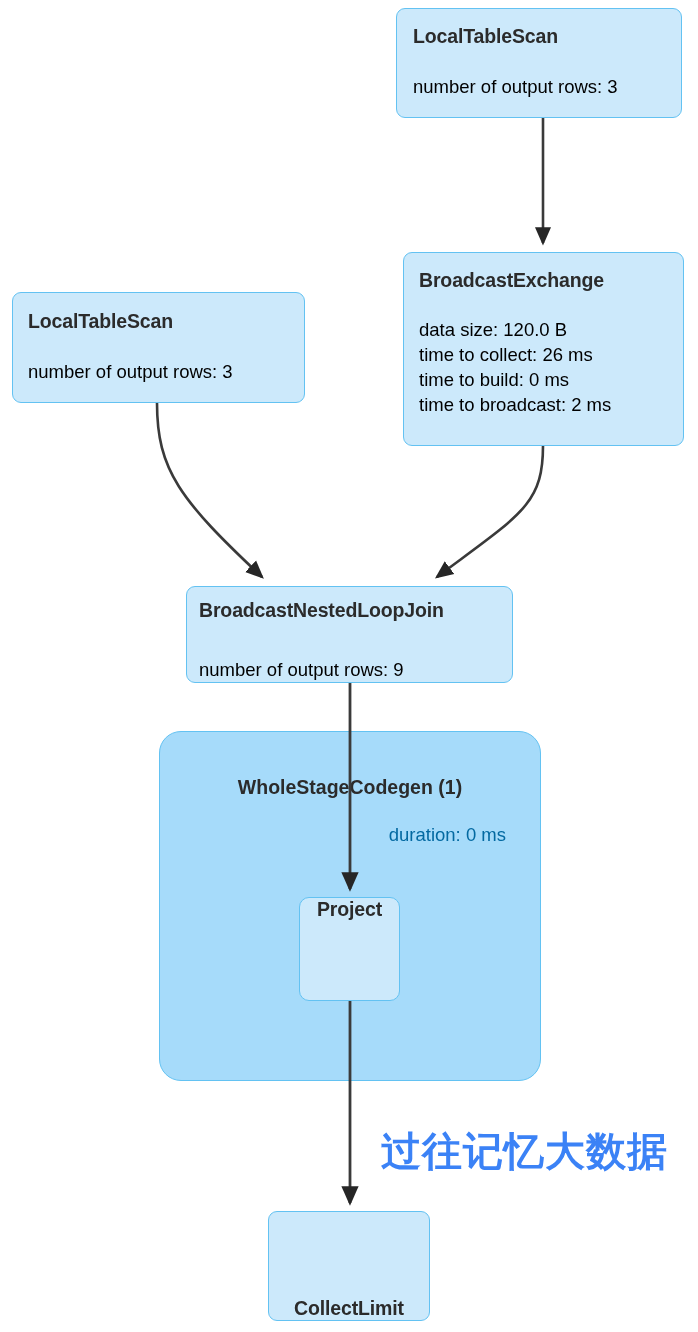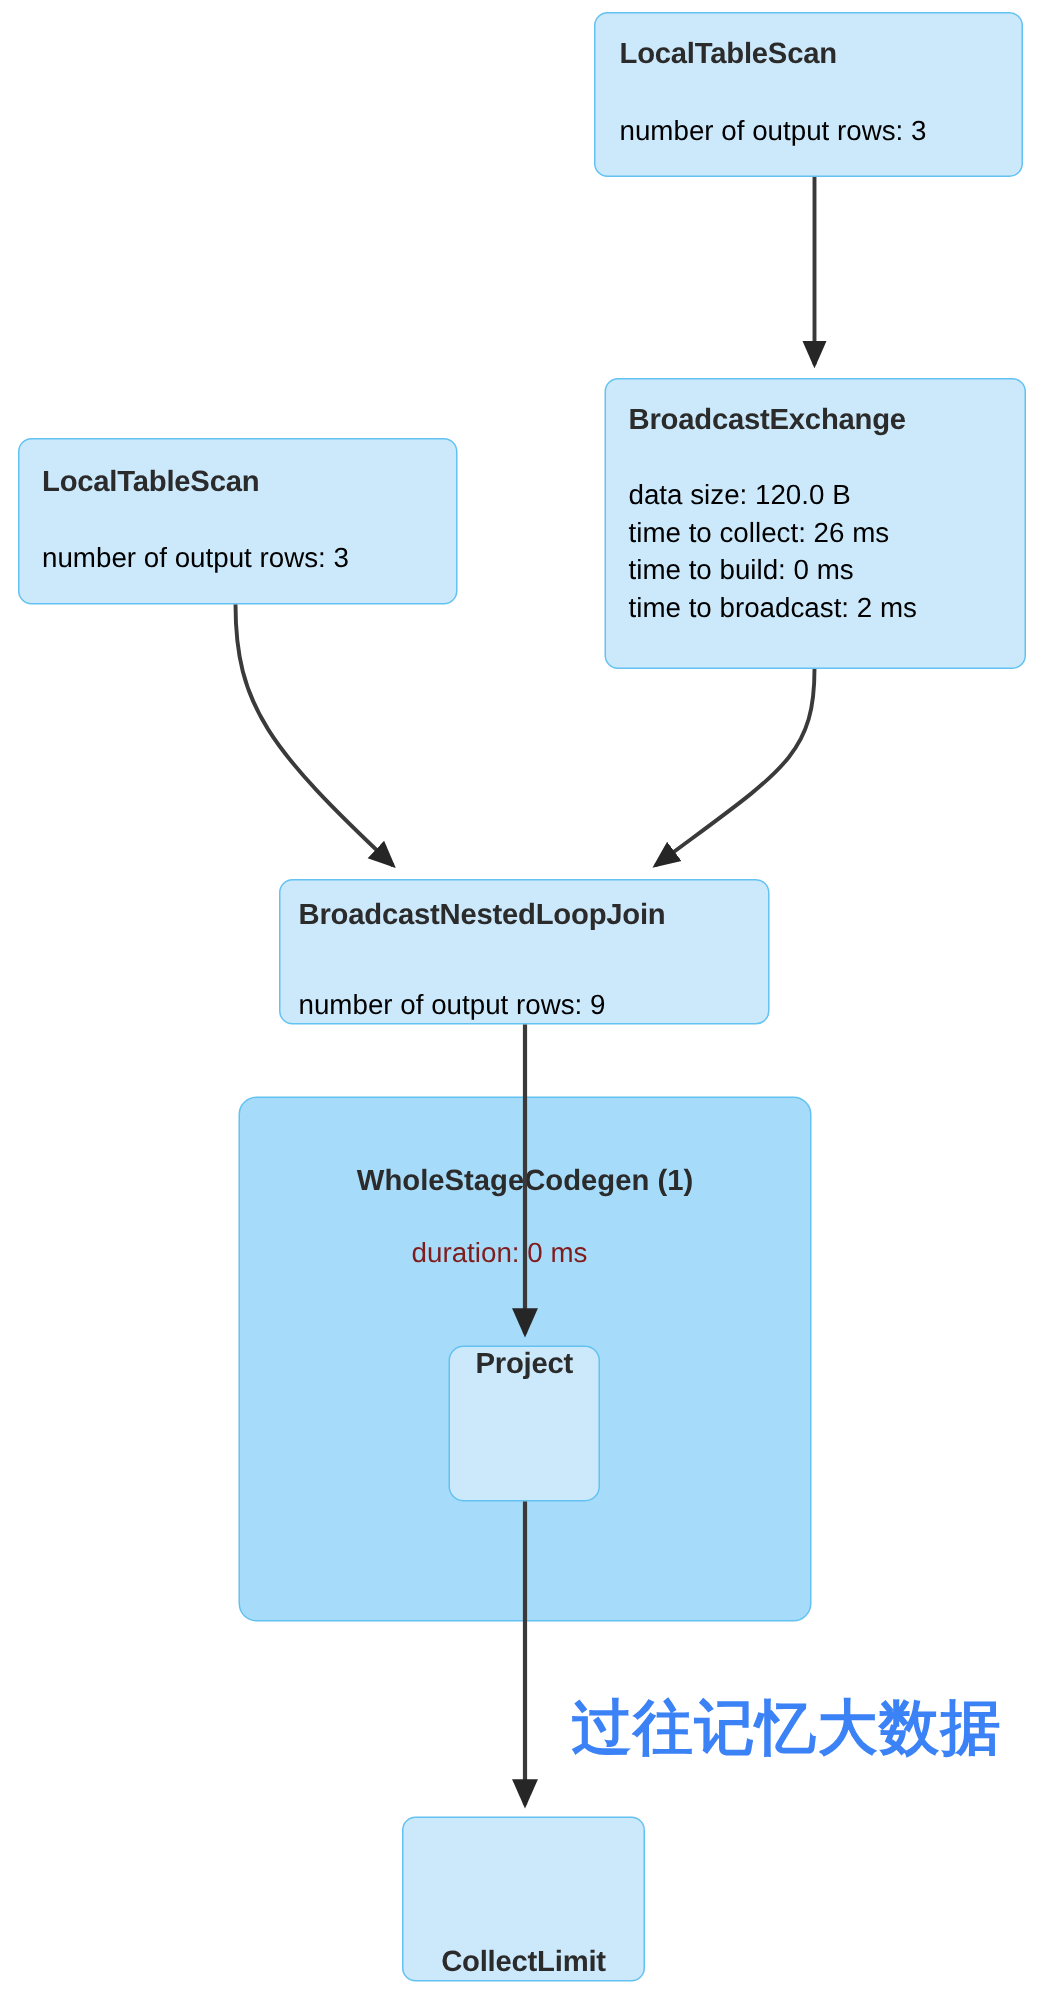--- a/index.html
+++ b/index.html
@@ -69,37 +69,37 @@
   #node-broadcastnestedloopjoin {
     left: 186px; top: 586px; width: 327px; height: 97px;
     padding: 12px 0 0 12px;
   }
   #node-broadcastnestedloopjoin .node-metrics { margin-top: 35px; }
 
   #node-wholestagecodegen {
     left: 159px; top: 731px; width: 382px; height: 350px;
     background: #a6dbfa;
     border-color: #63c2f2;
-    border-radius: 12px;
+    border-radius: 22px;
     z-index: 1;
   }
   #node-wholestagecodegen .wsc-title {
     position: absolute;
     left: 0; right: 0; top: 44px;
     text-align: center;
     font-weight: bold;
     font-size: 19.5px;
     color: #2b2b2b;
   }
   #node-wholestagecodegen .wsc-duration {
     position: absolute;
     left: 0; top: 92px; width: 346px;
-    text-align: center;
+    text-align: right;
     font-size: 18.5px;
-    color: #7f1d1d;
+    color: #0369a1;
   }
 
   #node-project {
     left: 299px; top: 897px; width: 101px; height: 104px;
     border-radius: 10px;
     z-index: 3;
     display: flex;
     justify-content: center;
   }
 

